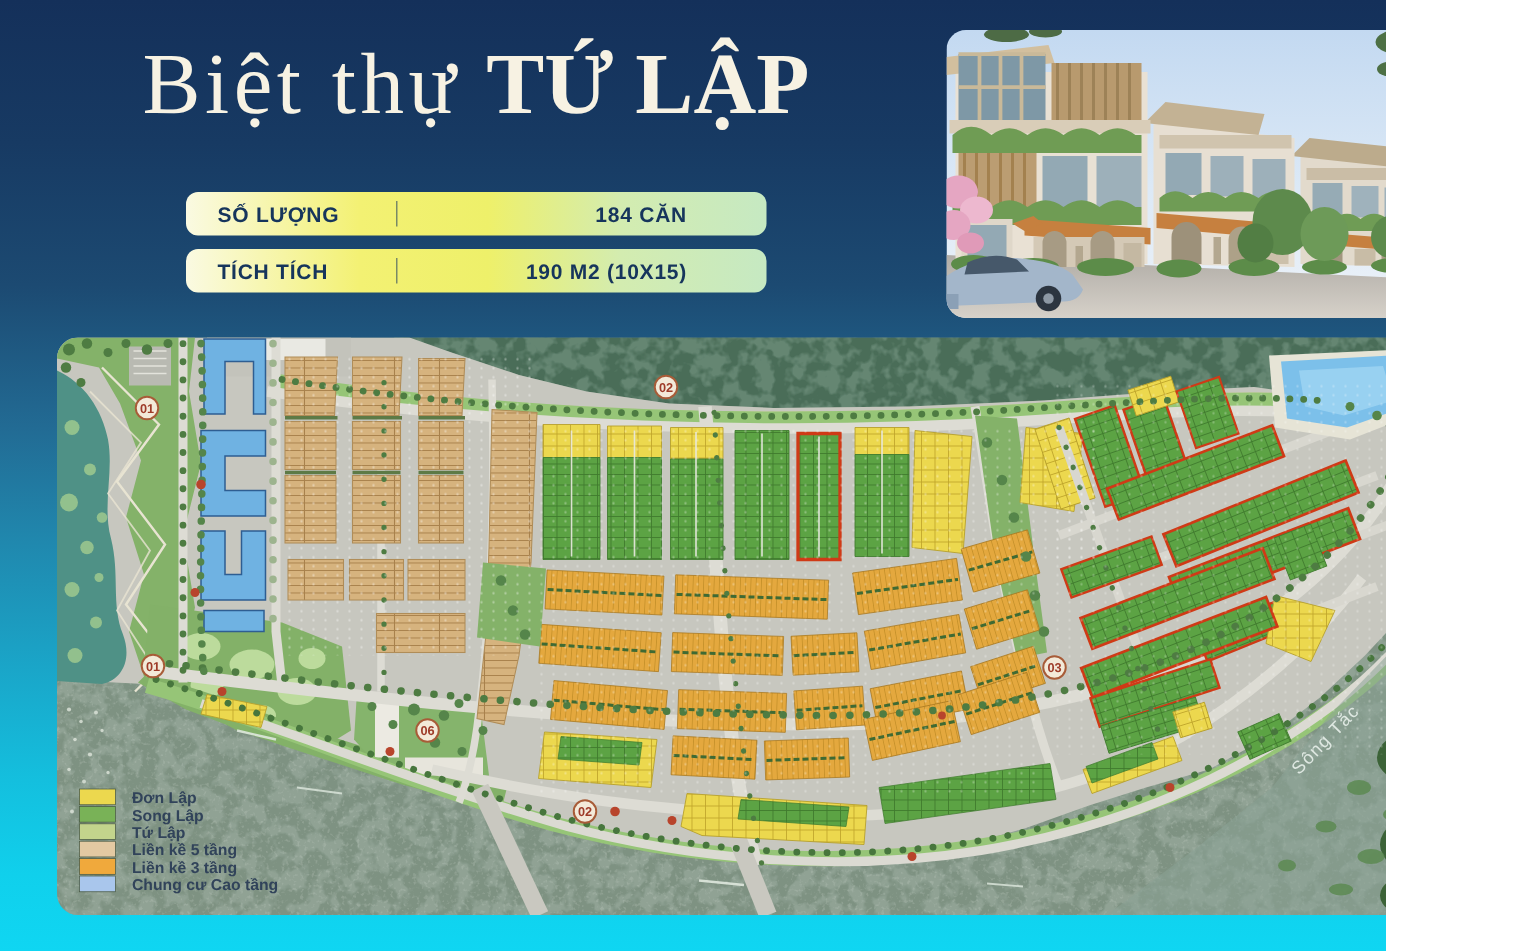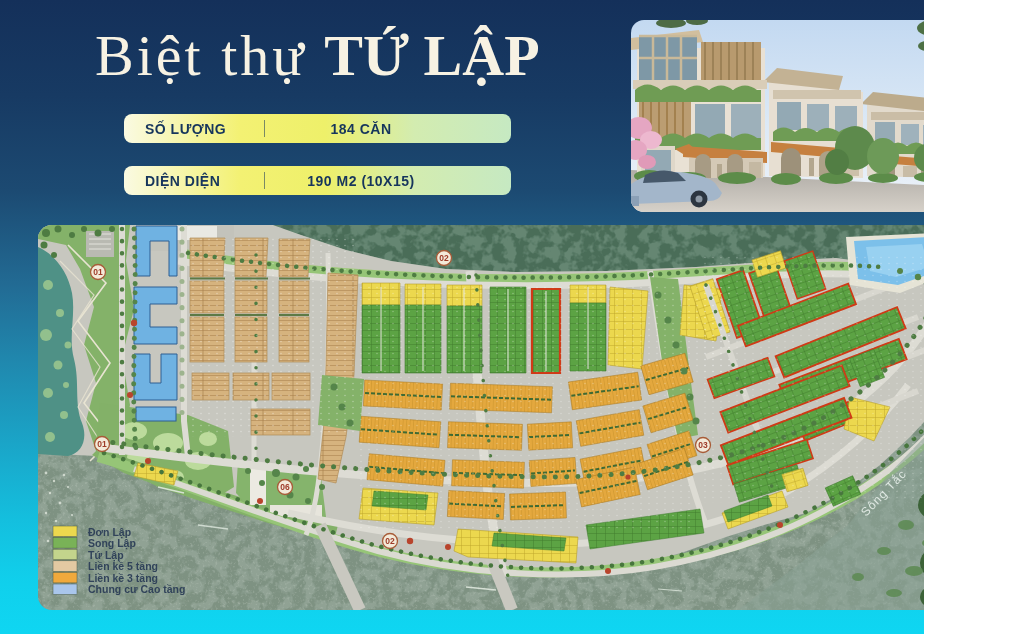--- a/index.html
+++ b/index.html
@@ -6,36 +6,36 @@
 #page{position:relative;width:924px;height:634px;overflow:hidden;
 background:linear-gradient(180deg,#14305a 0%,#173a63 15%,#1c4a72 30%,#226b94 45%,#2088ae 57%,#1aa5c8 70%,#14bfde 82%,#10d0ec 92%,#0fd6f2 100%);
 font-family:"Liberation Sans",sans-serif;}
 .title{position:absolute;left:95px;top:22px;font-family:"Liberation Serif",serif;font-size:58px;color:#f7f2e3;letter-spacing:3px;white-space:nowrap}
 .title b{font-weight:700;letter-spacing:0px}
 .badge{position:absolute;left:124px;width:387px;height:29px;border-radius:8px;
 background:linear-gradient(90deg,#fafae2 0%,#f3f173 30%,#eef06a 52%,#d3ecb0 75%,#c6e9c2 100%);
 color:#16355c;font-weight:bold;font-size:14px}
 .badge .lab{position:absolute;left:21px;top:7px;letter-spacing:0.5px}
 .badge .div{position:absolute;left:140px;top:6px;width:1px;height:17px;background:rgba(22,53,92,0.55)}
-.badge .val{position:absolute;left:140px;width:194px;top:7px;text-align:center;letter-spacing:0.5px}
+.badge .val{position:absolute;left:140px;width:194px;top:7px;text-align:right;letter-spacing:0.5px}
 </style>
 </head>
 <body>
 <div id="page">
 
   <div class="title">Biệt thự <b>TỨ LẬP</b></div>
 
-  <div class="badge" style="top:114px">
+  <div class="badge" style="top:128px">
       <span class="lab">SỐ LƯỢNG</span>
       <span class="div"></span>
       <span class="val">184 CĂN</span>
     </div>
 
   <div class="badge" style="top:166px">
-      <span class="lab">DIỆN DIỆN</span>
+      <span class="lab">TÍCH TÍCH</span>
       <span class="div"></span>
       <span class="val">190 M2 (10X15)</span>
     </div>
 
   <svg id="photo" style="position:absolute;left:631px;top:20px;border-radius:13px" width="354" height="192" viewBox="0 0 354 192">
     <defs>
       <linearGradient id="sky" x1="0" y1="0" x2="0" y2="1">
         <stop offset="0" stop-color="#c3d9f1"></stop>
           <stop offset="0.55" stop-color="#dce9f6"></stop>
           <stop offset="1" stop-color="#edf2f8"></stop>

